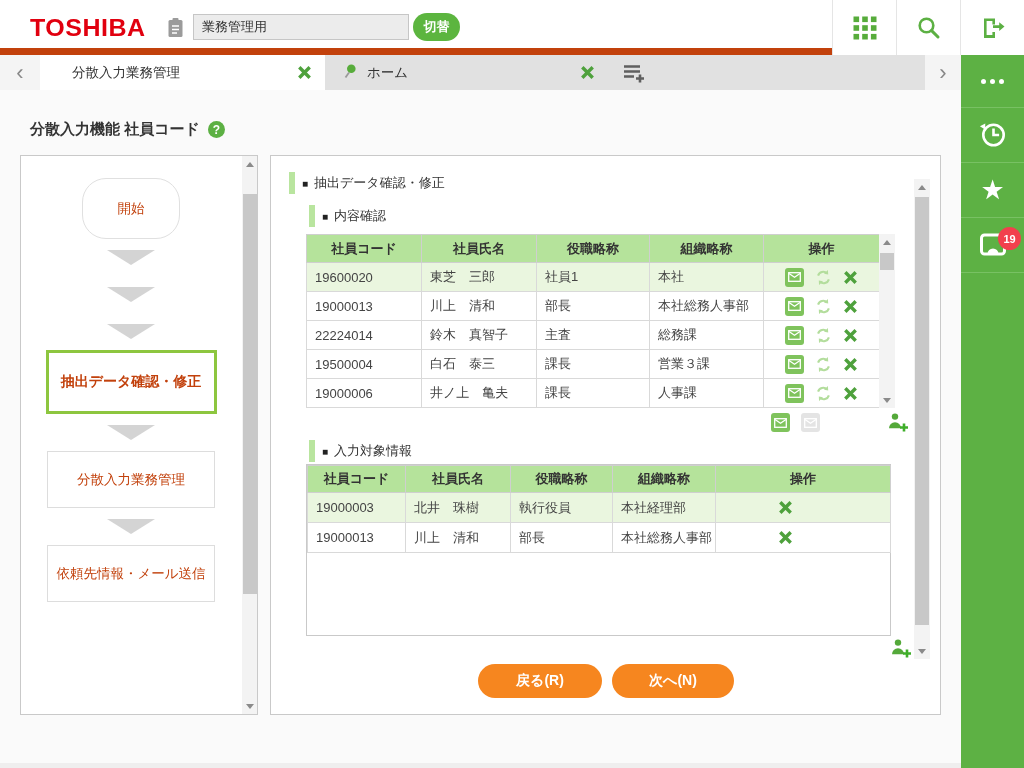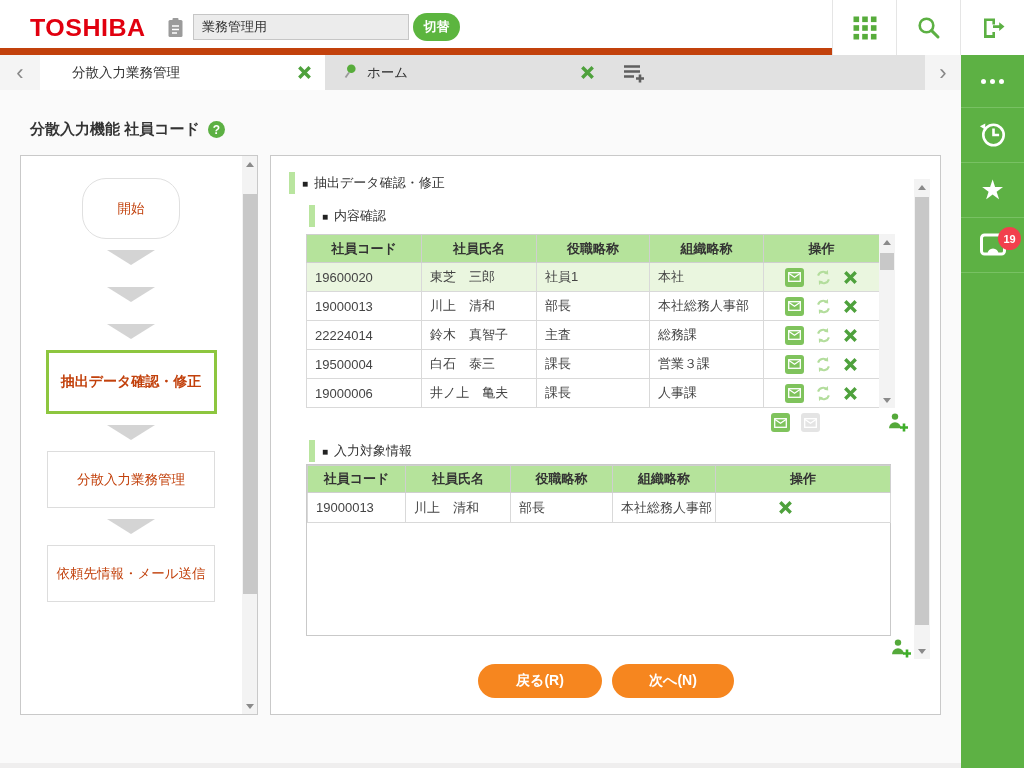--- a/index.html
+++ b/index.html
@@ -464,20 +464,35 @@
       <thead>
           <tr>
             <th>社員コード</th>
             <th>社員氏名</th>
             <th>役職略称</th>
             <th>組織略称</th>
             <th>操作</th>
           </tr>
         </thead>
       <tbody>
+          <tr class="sel">
+            <td>19000003</td>
+            <td>北井　珠樹</td>
+            <td>執行役員</td>
+            <td>本社経理部</td>
+            <td class="ops">
+              <span class="opbox">
+  <span class="op-ic">
+  <svg width="15" height="15" viewBox="0 0 15 15">
+                    <path d="M2.3 2.3L12.7 12.7M12.7 2.3L2.3 12.7" stroke="#4ea13c" stroke-width="3.4"></path>
+                  </svg>
+</span>
+</span>
+            </td>
+          </tr>
           <tr>
             <td>19000013</td>
             <td>川上　清和</td>
             <td>部長</td>
             <td>本社総務人事部</td>
             <td class="ops">
               <span class="opbox">
   <span class="op-ic">
   <svg width="15" height="15" viewBox="0 0 15 15">
                     <path d="M2.3 2.3L12.7 12.7M12.7 2.3L2.3 12.7" stroke="#4ea13c" stroke-width="3.4"></path>

